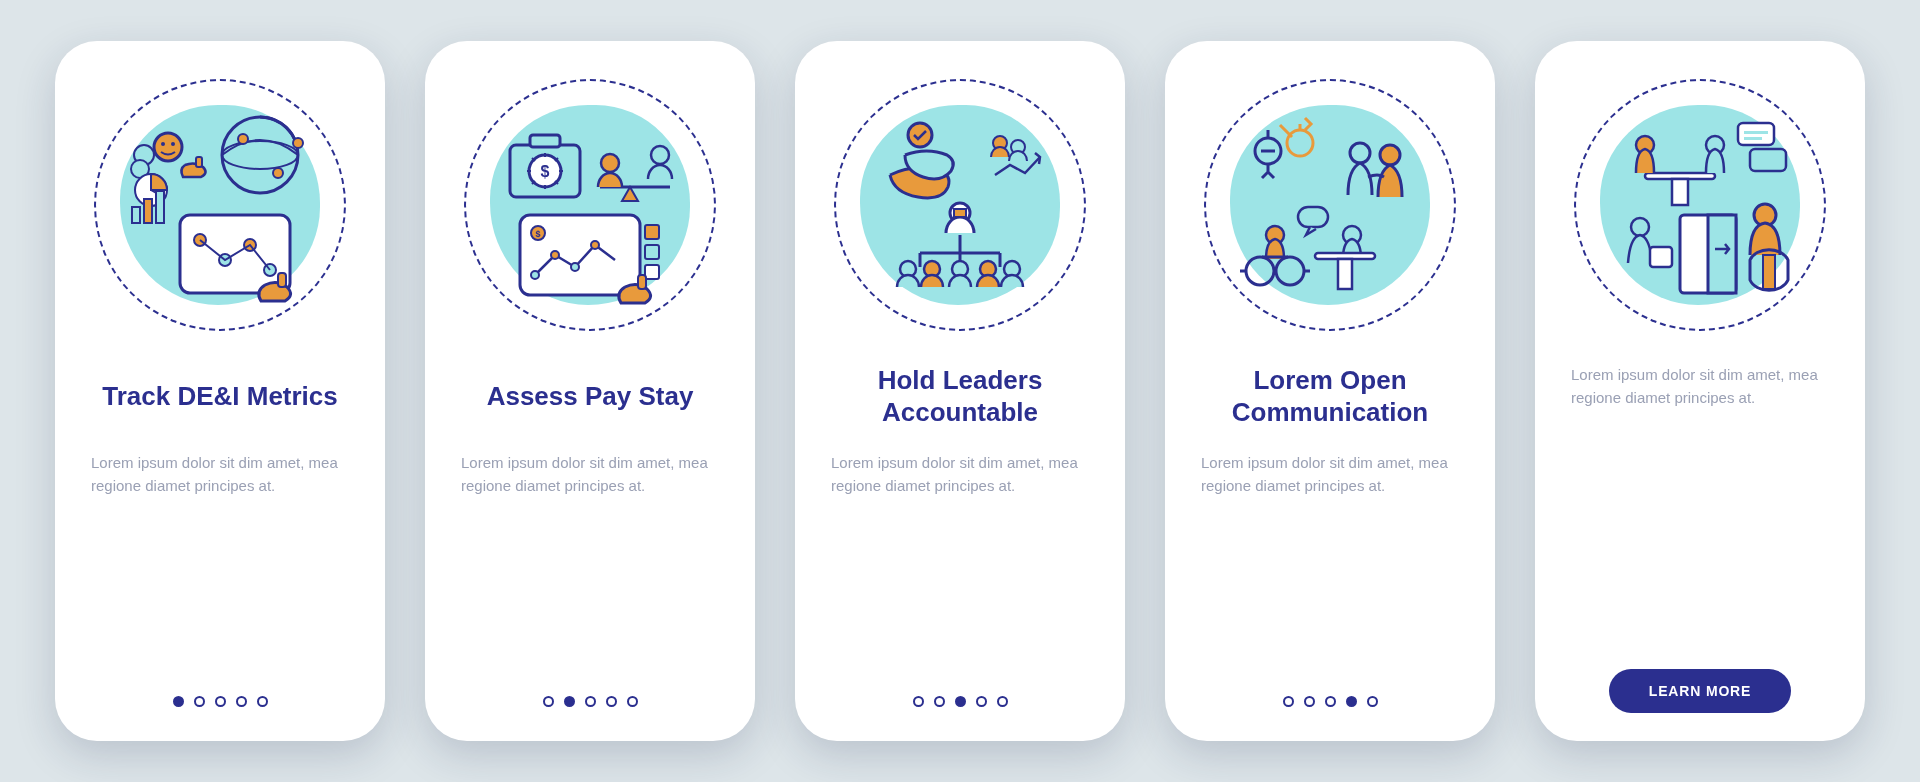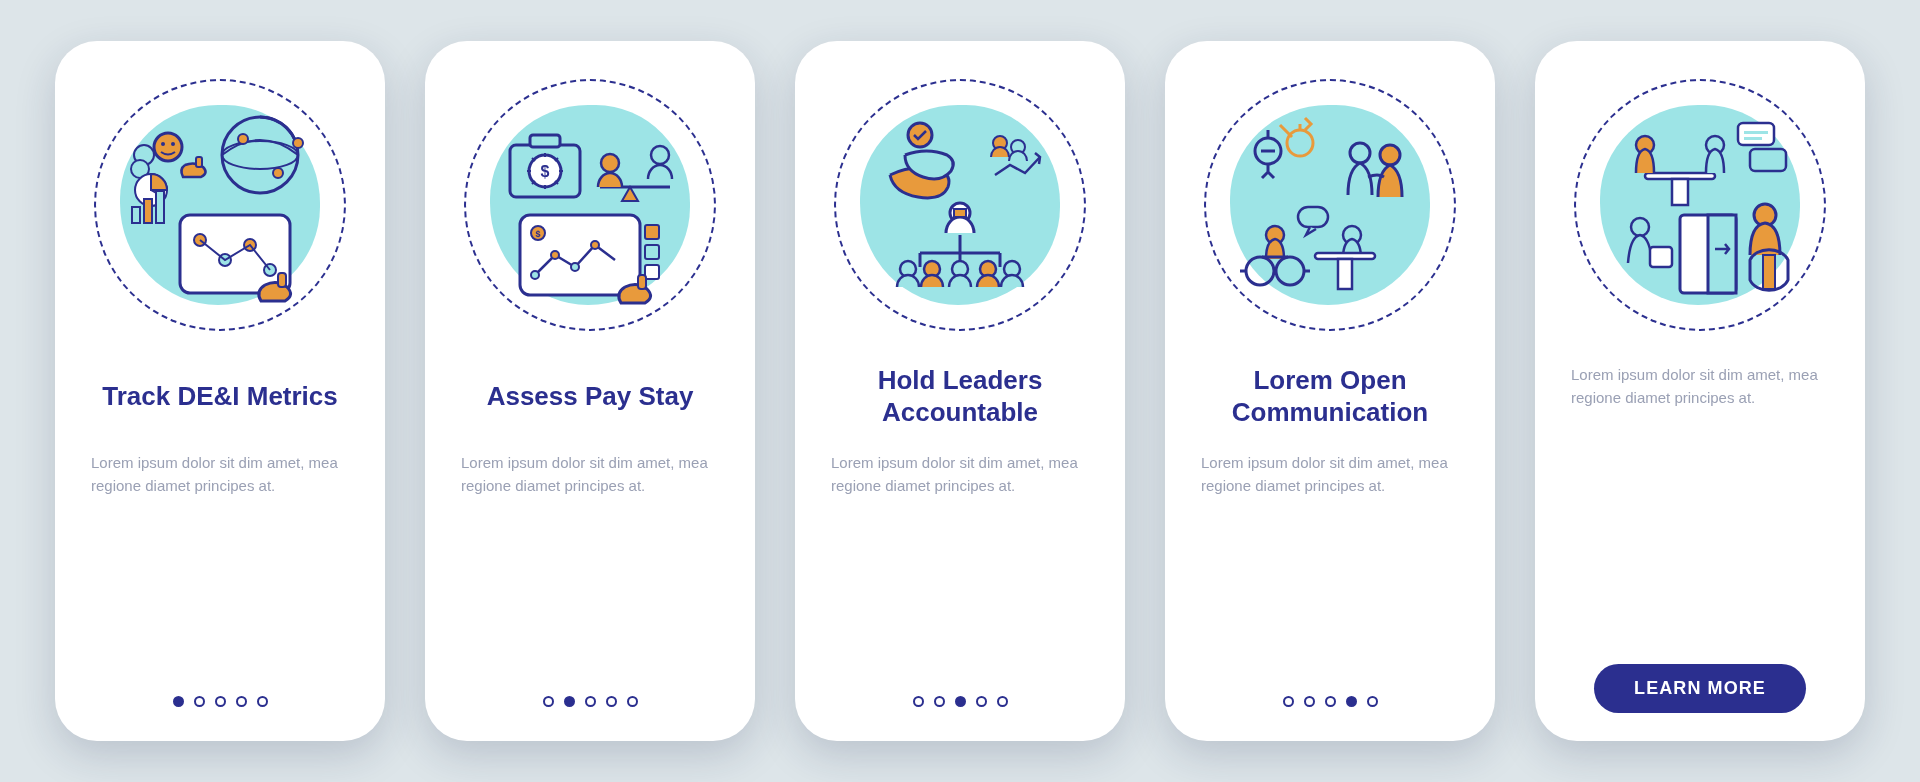--- a/index.html
+++ b/index.html
@@ -78,21 +78,21 @@
     width: 11px; height: 11px; border-radius:50%;
     border: 2px solid #2b2f8f; background: transparent;
   }
   .dot.active { background: #2b2f8f; }
   .cta {
     margin-top: auto;
     background: #2b2f8f;
     color: #ffffff;
     font-weight: 700;
     letter-spacing: 0.06em;
-    font-size: 18px;
+    font-size: 14px;
     border: none;
     border-radius: 999px;
     padding: 14px 40px;
     cursor: pointer;
   }
 </style>
 </head>
 <body>
 
 <div class="cards-row">

